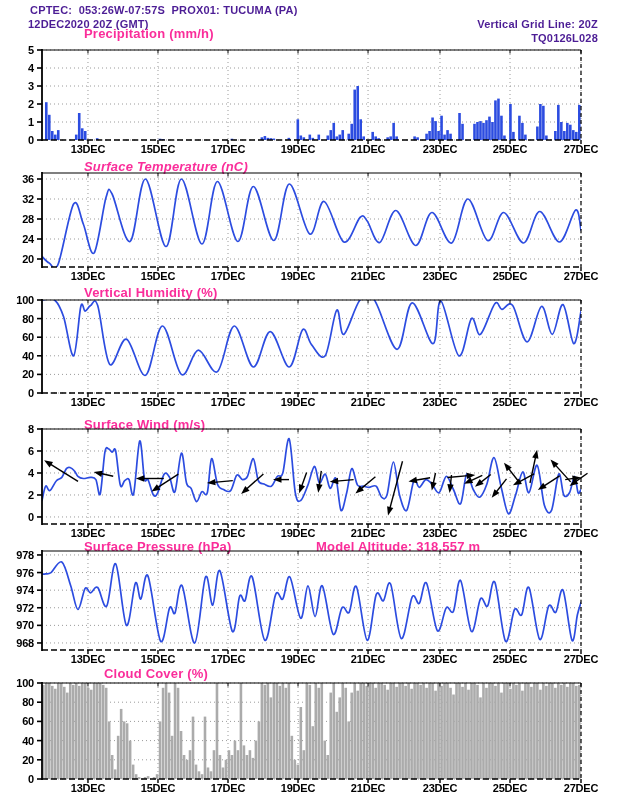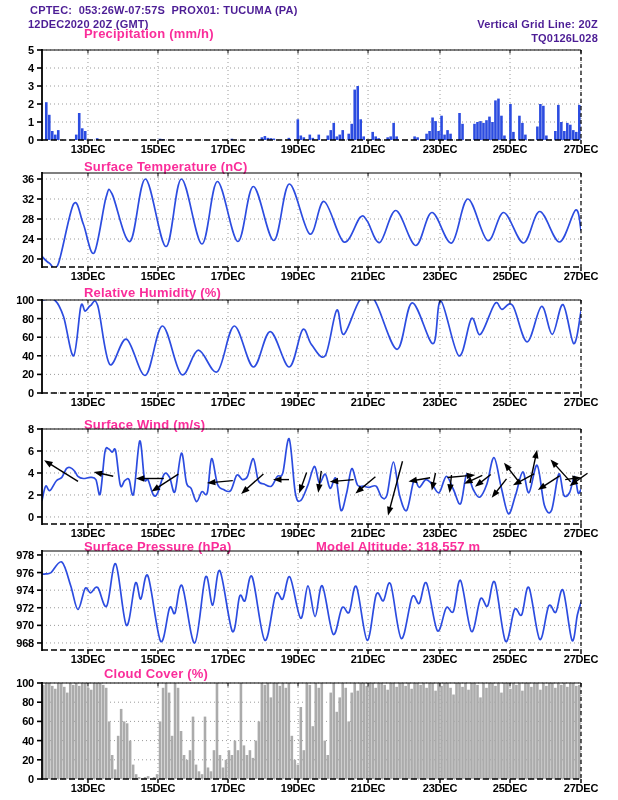--- a/index.html
+++ b/index.html
@@ -24,22 +24,22 @@
 </style>
 </head>
 <body>
 
 <div class="hdr" style="left:30px;top:3px;">CPTEC:  053:26W-07:57S  PROX01: TUCUMA (PA)</div>
 <div class="hdr" style="left:28px;top:17px;">12DEC2020 20Z (GMT)</div>
 <div class="hdr hdr-right" style="top:17px;">Vertical Grid Line: 20Z</div>
 <div class="hdr hdr-right" style="top:31px;">TQ0126L028</div>
 
 <div class="ttl" style="left:68px;top:27px;">Precipitation (mm/h)</div>
-<div class="ttl" style="left:68px;top:160px;">Surface Temperature (nC)</div>
-<div class="ttl" style="left:68px;top:286px;">Relative Humidity (%)</div>
+<div class="ttl" style="left:68px;top:160px;font-style:italic;">Surface Temperature (nC)</div>
+<div class="ttl" style="left:68px;top:286px;">Vertical Humidity (%)</div>
 <div class="ttl" style="left:68px;top:418px;">Surface Wind (m/s)</div>
 <div class="ttl" style="left:68px;top:540px;">Surface Pressure (hPa)</div>
 <div class="ttl" style="left:300px;top:540px;">Model Altitude: 318.557 m</div>
 <div class="ttl" style="left:68px;top:667px;margin-left:20px;">Cloud Cover (%)</div>
 
 <svg id="charts" width="618" height="800" viewBox="0 0 618 800">
     <g>
       <line x1="42" x2="581" y1="140" y2="140" stroke="#9a9a9a" stroke-width="1" stroke-dasharray="1 3"></line>
       <line x1="42" x2="581" y1="122" y2="122" stroke="#9a9a9a" stroke-width="1" stroke-dasharray="1 3"></line>
       <line x1="42" x2="581" y1="104" y2="104" stroke="#9a9a9a" stroke-width="1" stroke-dasharray="1 3"></line>

